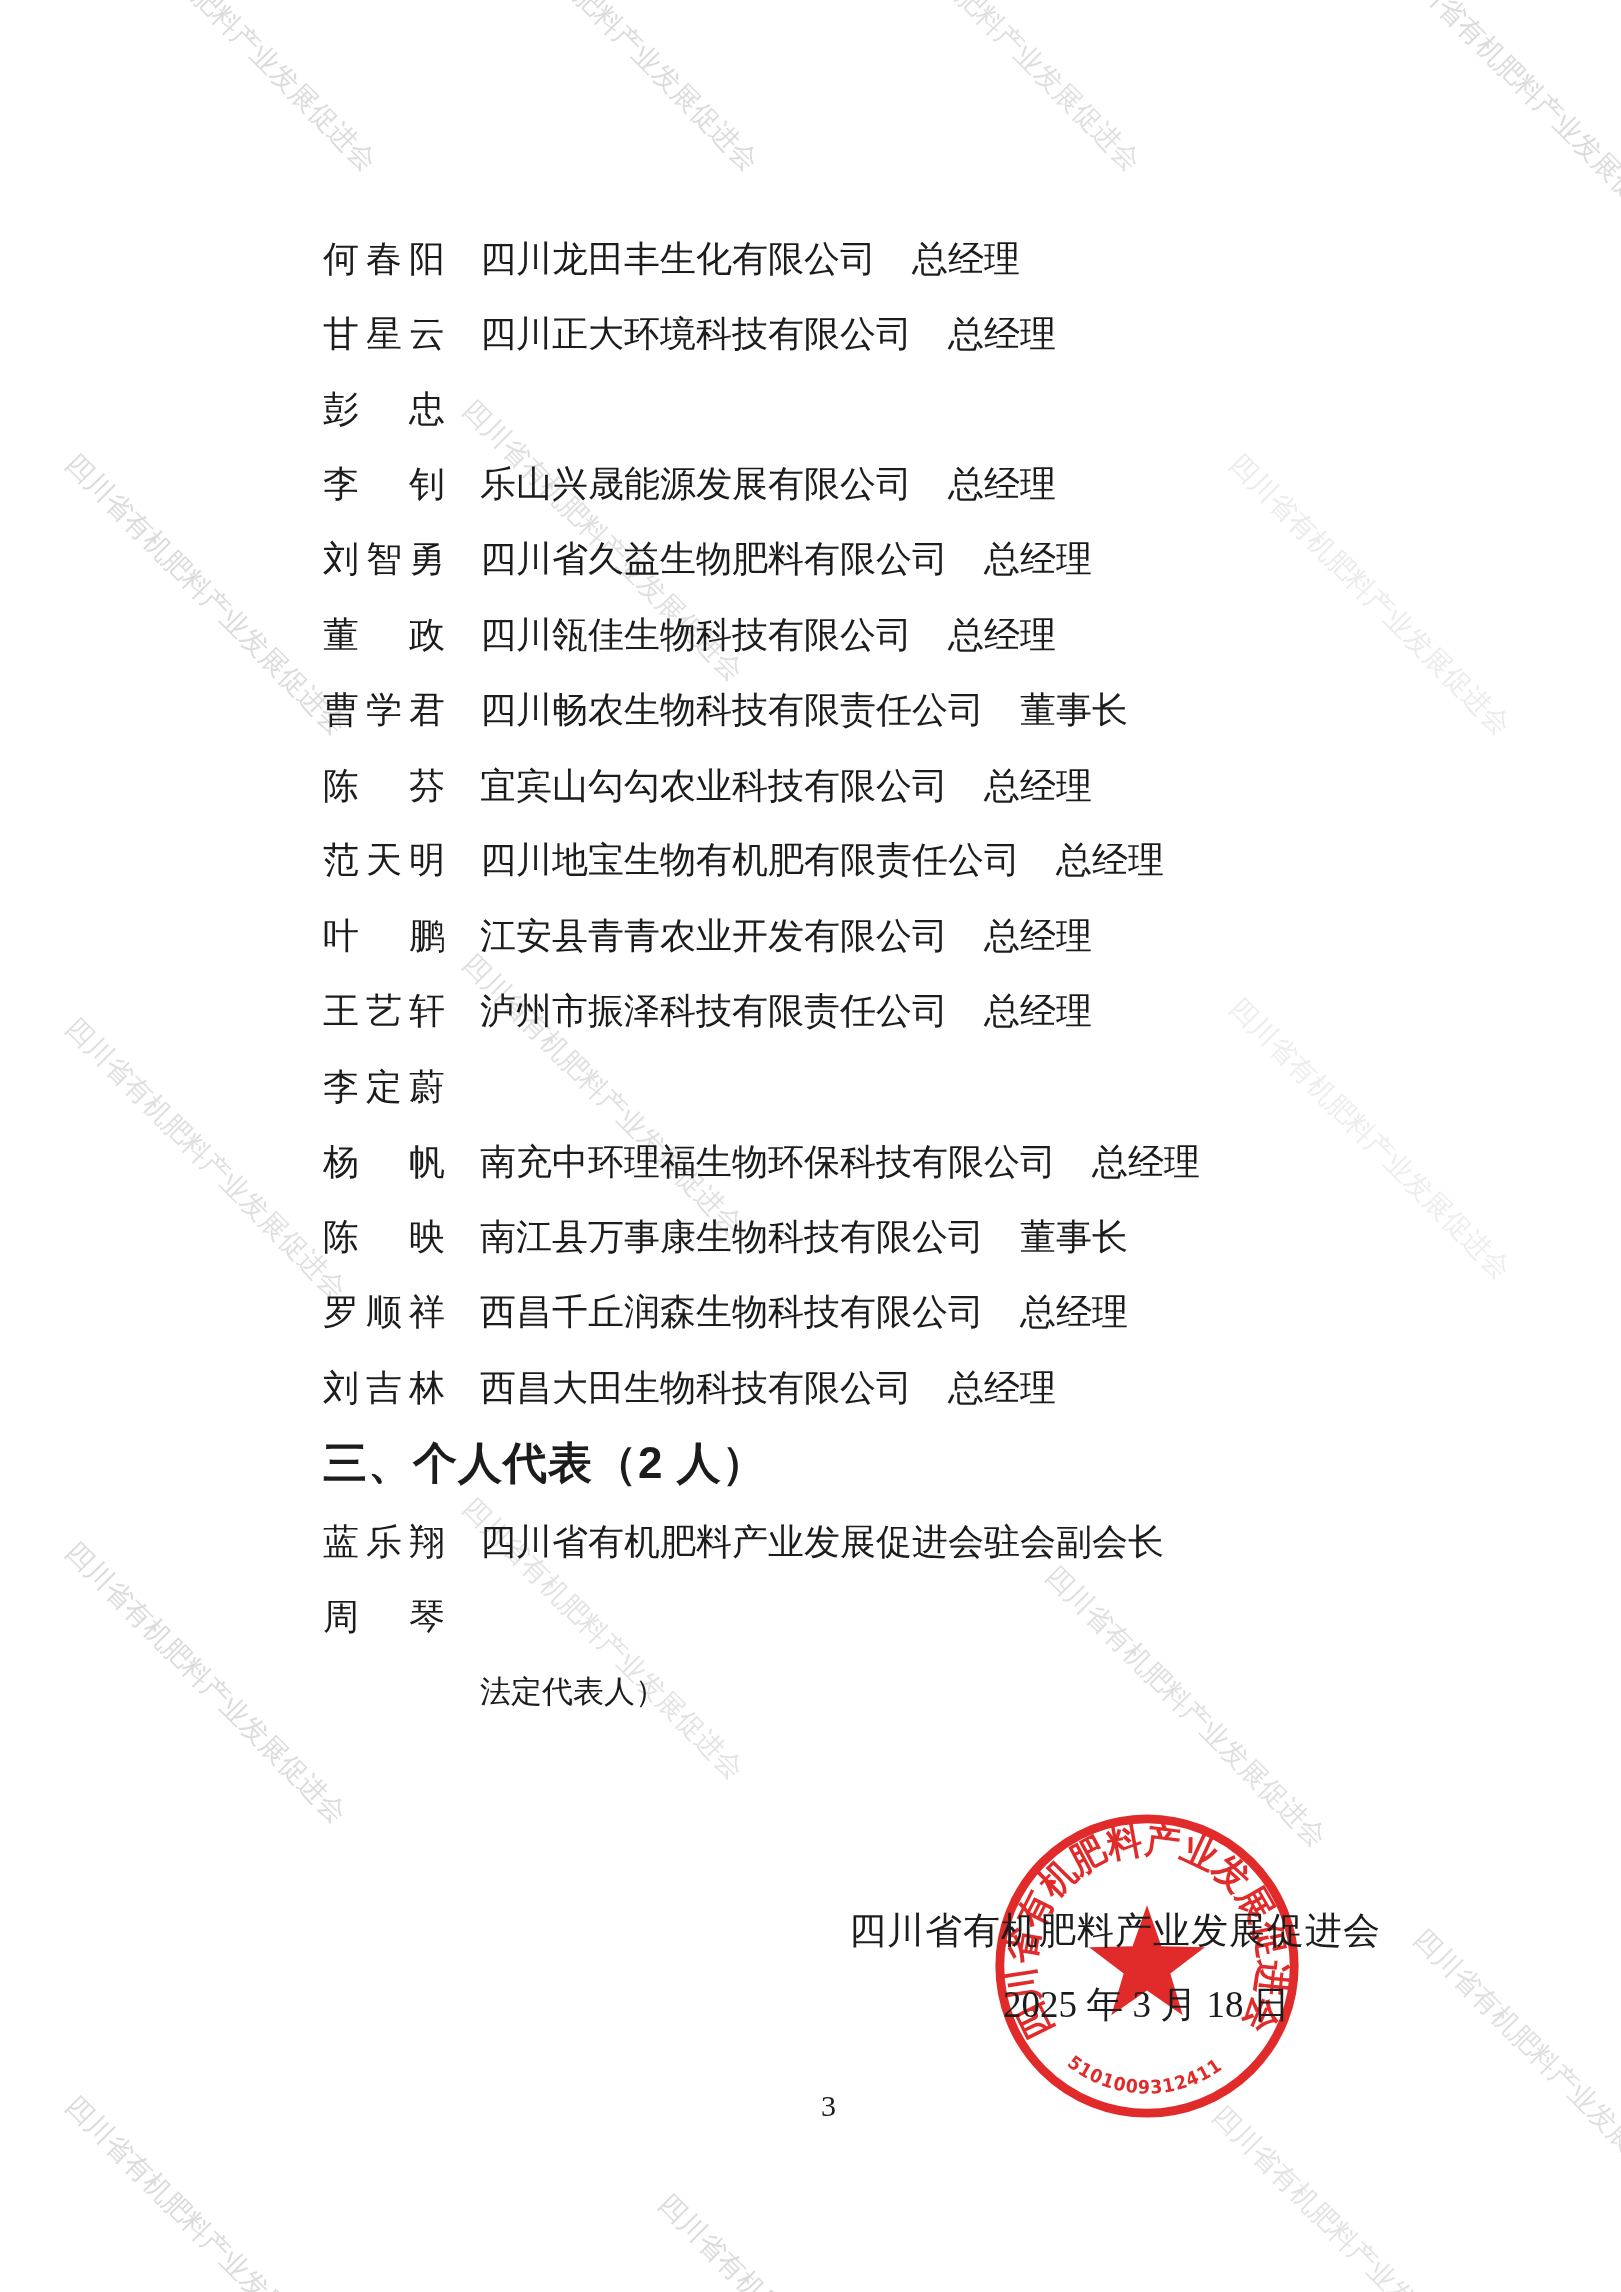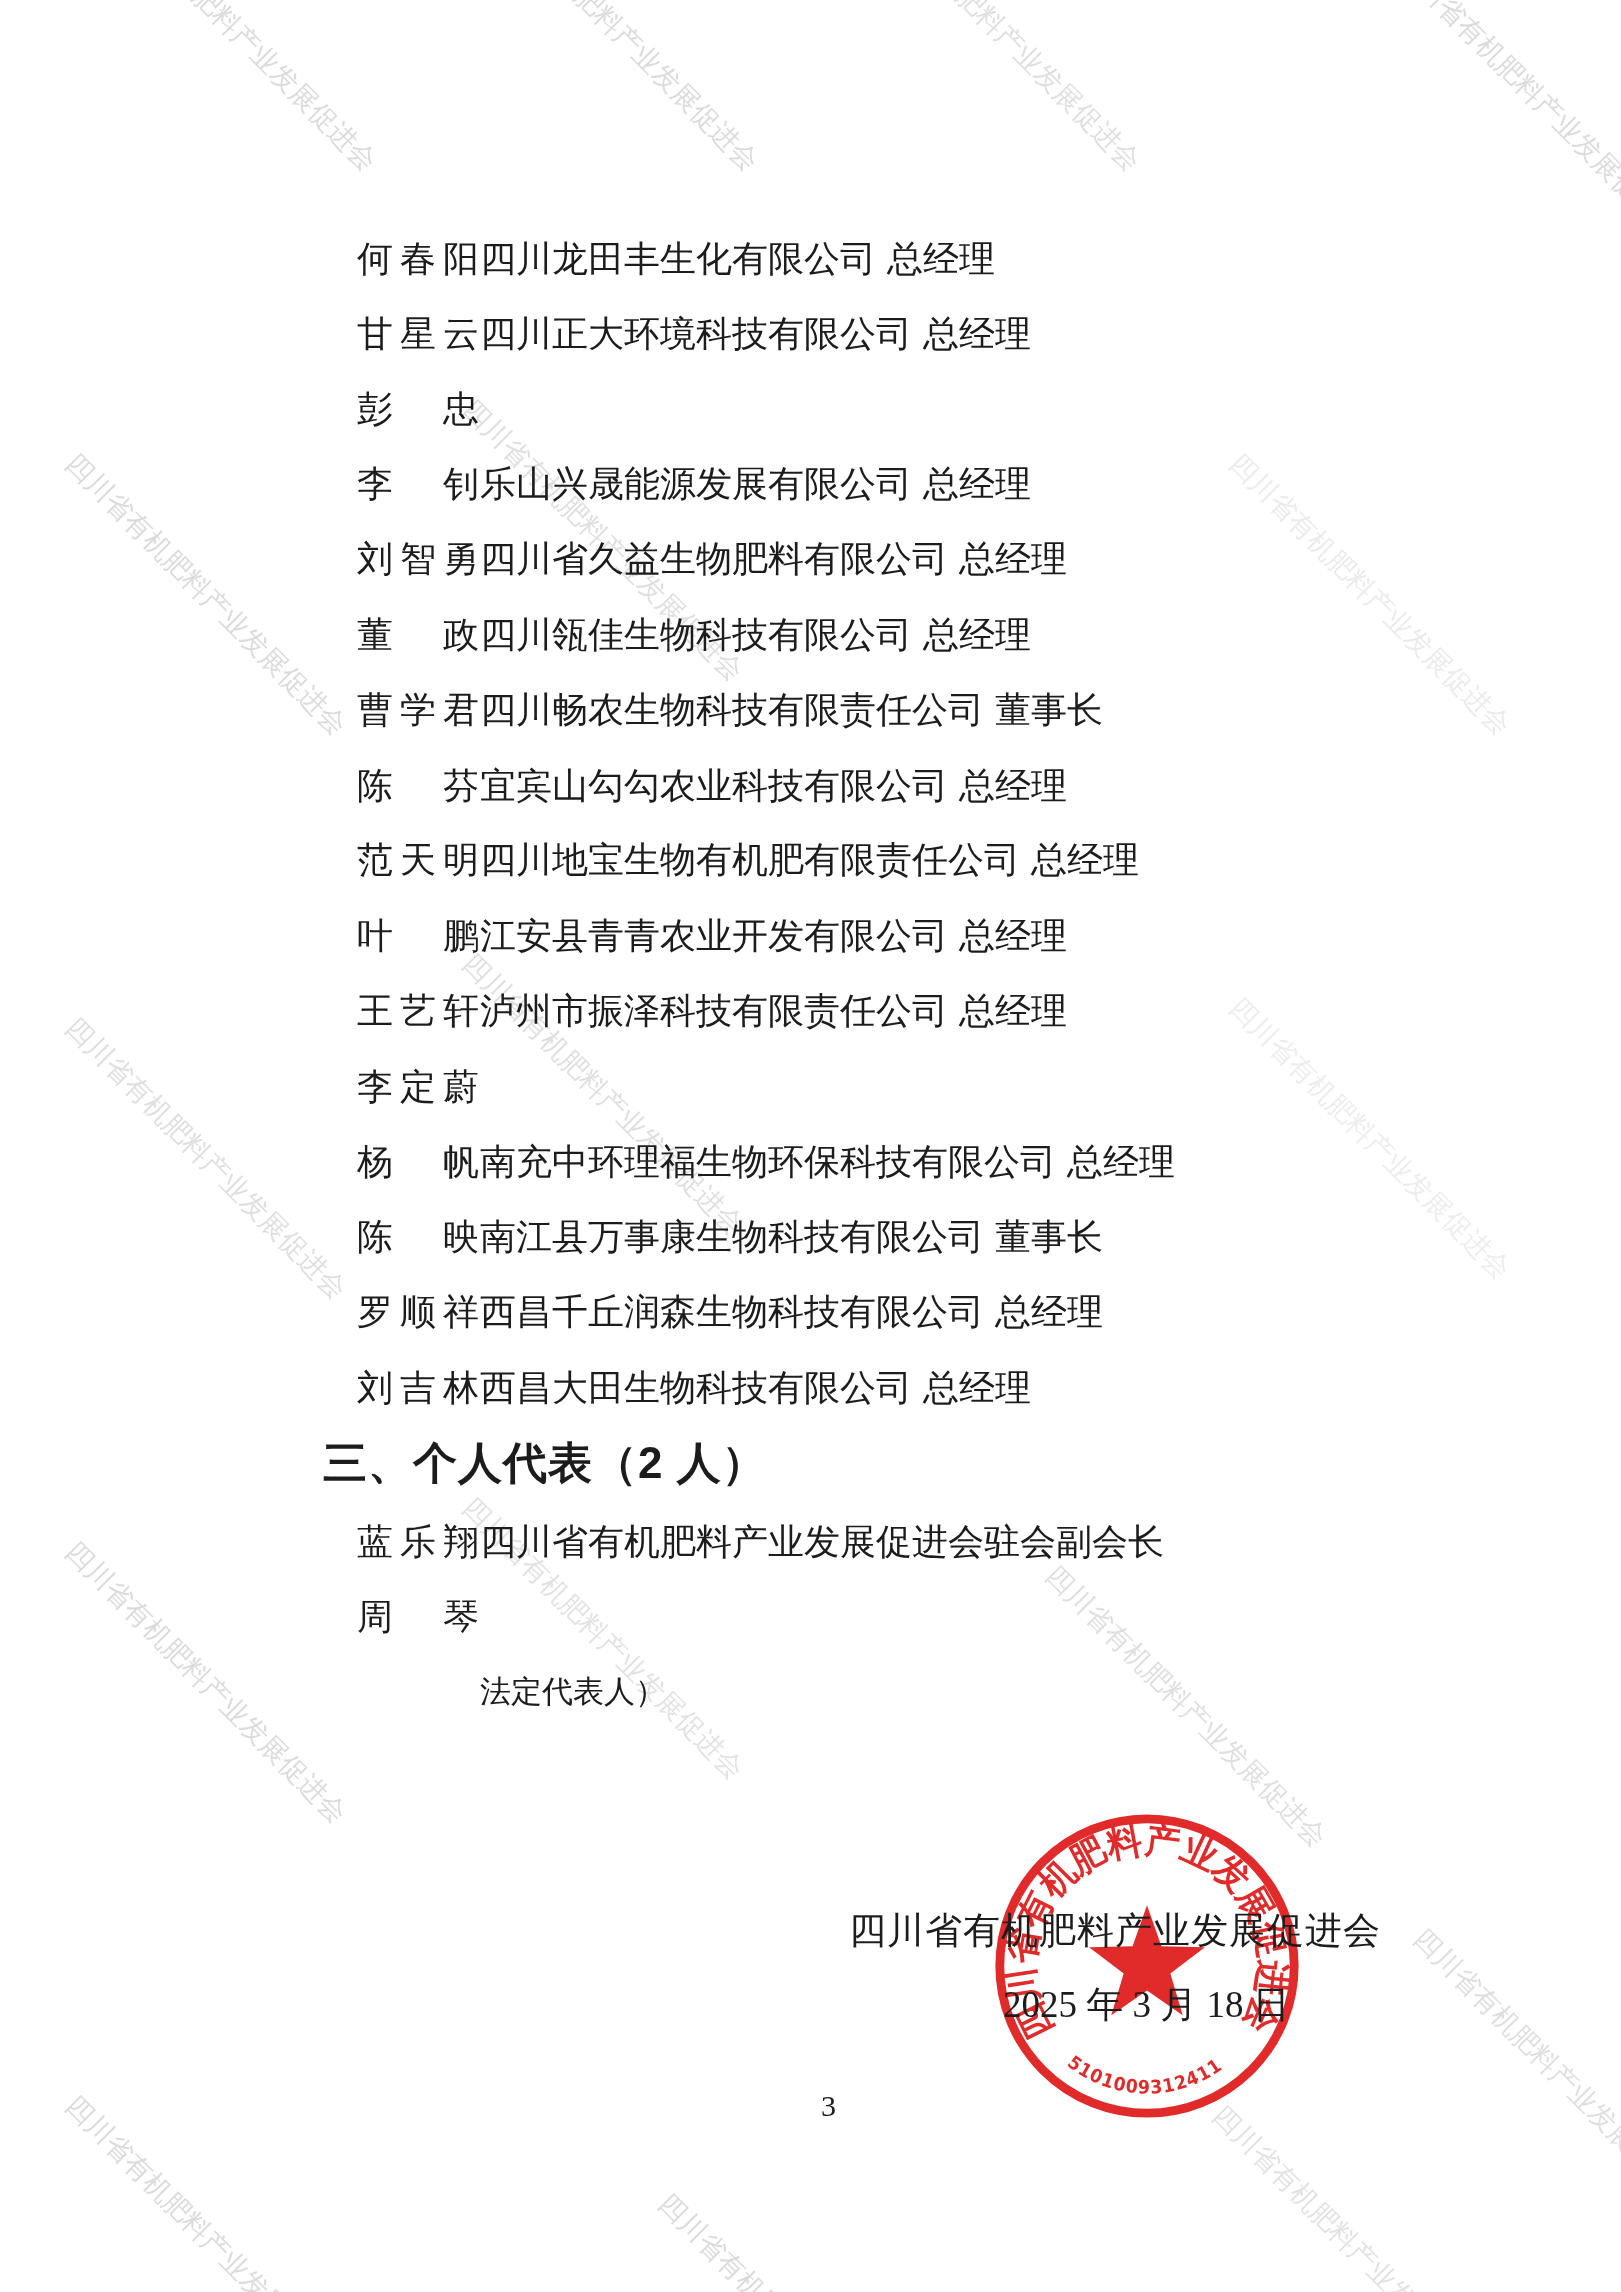--- a/index.html
+++ b/index.html
@@ -23,24 +23,24 @@
     transform:rotate(45deg);
     transform-origin:0 0;
   }
   
   .seal{position:absolute;left:990px;top:1809px;width:314px;height:314px;z-index:1;opacity:.95;}
   
   .txt{position:absolute;z-index:2;}
   .rep-row{position:absolute;left:323px;width:1176px;height:74px;line-height:74px;font-size:36px;}
   .rep-name{
     position:absolute;left:0;top:0;width:122px;height:74px;
-    display:inline-block;text-align:justify;text-align-last:justify;margin-left:34px;
+    display:inline-block;text-align:justify;text-align-last:justify;
   }
   .rep-company{position:absolute;left:157px;top:0;white-space:nowrap;}
-  .rep-title{margin-left:11px;}
+  .rep-title{margin-left:36px;}
   .heading{
     position:absolute;left:323px;top:1426px;height:74px;line-height:74px;
     font-size:44px;font-weight:700;
     font-family:"Liberation Sans","DejaVu Sans",sans-serif;
     letter-spacing:1px;
   }
   .cont-line{position:absolute;left:480px;height:74px;line-height:74px;font-size:31px;white-space:nowrap;}
   .signature{position:absolute;left:849px;top:1894px;height:74px;line-height:74px;font-size:37px;letter-spacing:1px;white-space:nowrap;}
   .docdate{position:absolute;left:1003px;top:1968px;height:74px;line-height:74px;font-size:37px;white-space:nowrap;}
   .pagenum{position:absolute;left:821px;top:2086px;font-size:30px;line-height:39px;}

